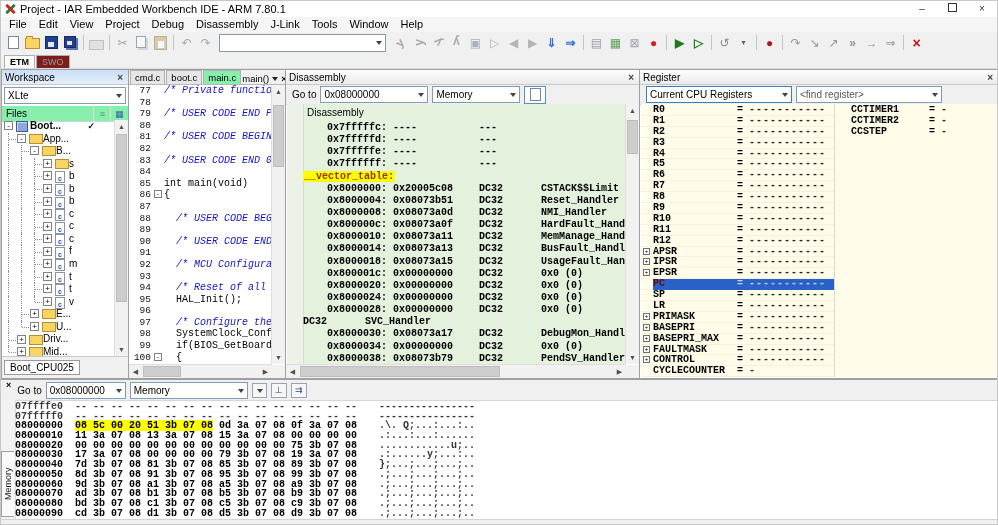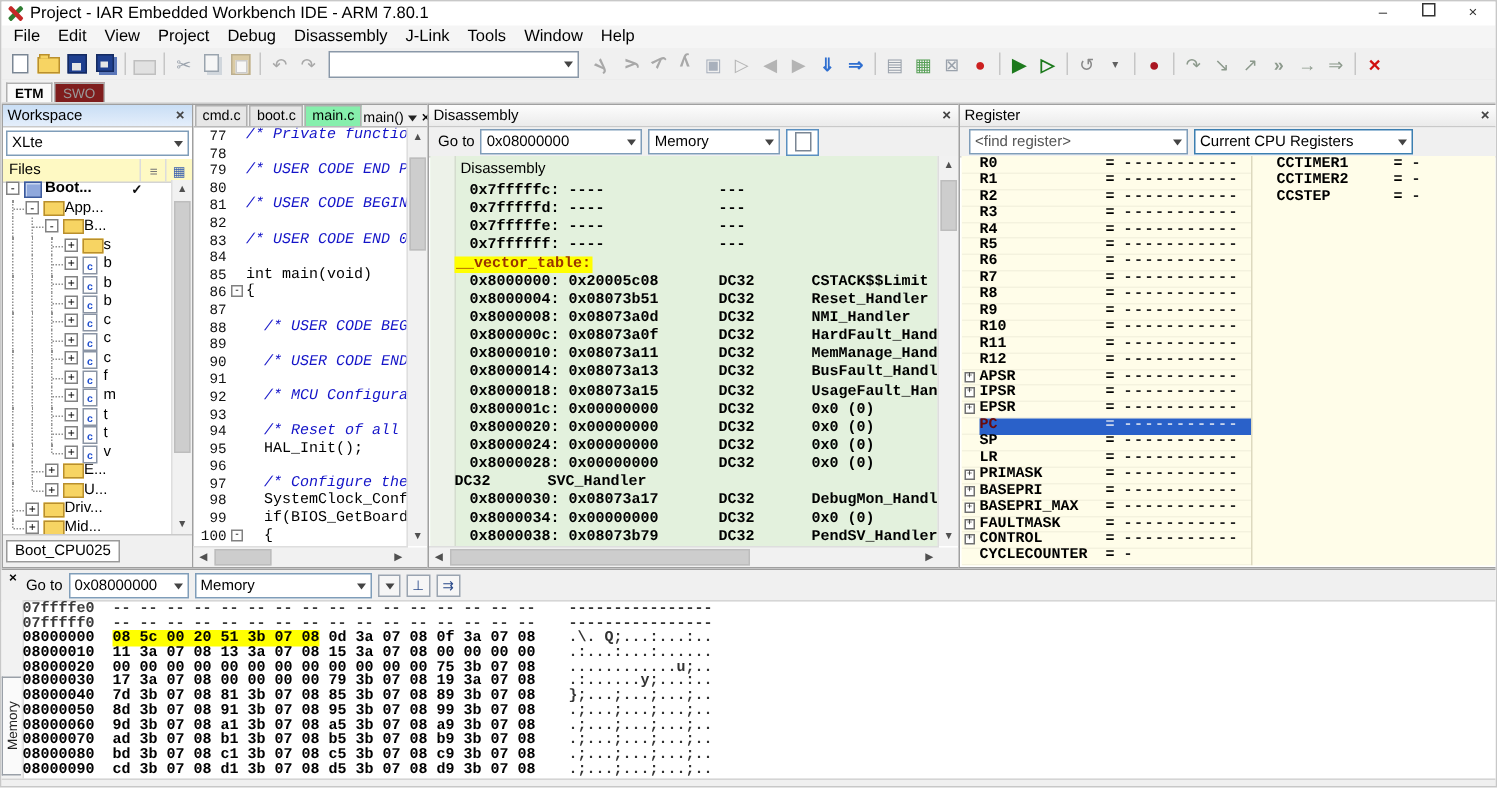--- a/index.html
+++ b/index.html
@@ -48,21 +48,21 @@
   #ed{left:127px;top:68px;width:158px;height:310px}
   #dis{left:284px;top:68px;width:355px;height:310px}
   #reg{left:638px;top:68px;width:360px;height:310px}
   .ptitle{height:14px;display:flex;align-items:center;padding:0 3px;background:linear-gradient(#fdfdfd,#ebebeb);border-bottom:1px solid #c9c9c9;font-size:10px}
   #ws .ptitle{background:linear-gradient(#c9def5,#e4eefb)}
   .pclose{margin-left:auto;font-weight:bold;font-size:10px;color:#444;padding:0 2px}
   .combo{height:17px;background:#fff;border:1px solid #7f9db9;display:flex;align-items:center;padding:0 3px;position:relative;font-size:10px;box-sizing:border-box}
   .cval{white-space:nowrap;overflow:hidden;padding-right:8px}
   
   #ws-combo{margin:2px}
-  .ws-files-hdr{height:15px;border-bottom:1px solid #d4d4d4;display:flex;align-items:center;padding-left:4px;font-size:10px;position:relative;background:#fef9c3}
+  .ws-files-hdr{height:15px;border-bottom:1px solid #d4d4d4;display:flex;align-items:center;padding-left:4px;font-size:10px;position:relative;background:#86efac}
   .hdr-cell{position:absolute;top:0;height:15px;width:17px;border-left:1px solid #dcdcdc;display:flex;align-items:center;justify-content:center;font-size:9px}
   #ws-tree{position:absolute;left:1px;width:112px;top:50px;bottom:22px;overflow:hidden;font-size:10px}
   .trow{position:relative;height:12.55px;line-height:12.55px}
   .tguide{position:absolute;top:0;bottom:0;width:0;border-left:1px dotted #909090}
   .telbow{position:absolute;top:0;height:100%;width:8px;border-left:1px dotted #909090}
   .telbow::after{content:"";position:absolute;left:0;top:50%;width:7px;border-top:1px dotted #909090}
   .telbow.last{height:50%}
   .telbow.last::after{top:100%}
   .texp{position:absolute;top:50%;margin-top:-5px;width:9px;height:9px;background:#fff;border:1px solid #828282;font:8px/8px "Liberation Sans",sans-serif;text-align:center;box-sizing:border-box;z-index:2}
   .t-ico{position:absolute;top:50%;margin-top:-5px;z-index:2}
@@ -101,21 +101,21 @@
   #ed-hsb{left:0;right:13px;bottom:0}
   
   .ptoolbar{height:19px;display:flex;align-items:center;gap:4px;padding-left:6px;background:#f0f0f0;border-bottom:1px solid #d6d6d6}
   .lbl10{font-size:10px}
   .dis-docbtn{width:20px;height:16px;border:1px solid #5a8fc0;background:#fff;display:flex;align-items:center;justify-content:center}
   #dis-body{position:absolute;left:1px;right:13px;top:34px;bottom:14px;background:#e3f1dd;overflow:hidden}
   .dis-margin{position:absolute;left:0;top:0;bottom:0;width:16px;background:#edf2e9;border-right:1px solid #d4dcce}
   .dis-hdr{margin-left:16px;padding:3px 0 1px 4px;font-size:10px}
   #dis-rows{position:absolute;left:16px;right:0;top:18px;bottom:0;font-family:"Liberation Mono",monospace;font-size:10px;font-weight:bold}
   .drow{height:12.15px;line-height:12.15px;display:flex;white-space:pre}
-  .da{width:176px;flex:none;padding-left:10px;box-sizing:border-box}
+  .da{width:176px;flex:none;padding-left:24px;box-sizing:border-box}
   .do{width:62px;flex:none}
   .ds{flex:1;overflow:hidden}
   .dlabel{height:12.15px;line-height:12.15px}
   .dlbl{background:#ffff00;color:#993300;padding:0 1px}
   #dis-vsb{right:0;top:34px;bottom:14px}
   #dis-hsb{left:0;right:13px;bottom:0}
   
   .combo-focus{border:1px solid #3c7fb1}
   .findreg .cval{color:#555}
   #reg-body{position:absolute;left:1px;right:1px;top:34px;bottom:1px;background:#fffde9;overflow:hidden;font-family:"Liberation Mono",monospace;font-size:10px;font-weight:bold}
@@ -525,26 +525,26 @@
     </div>
     <div class="corner"></div>
   </div>
 
   <div class="panel" id="reg">
     <div class="ptitle">
       <span>Register</span>
       <span class="pclose">×</span>
     </div>
     <div class="ptoolbar">
+      <div class="combo combo-focus" style="width:146px">
+        <span class="cval">Current CPU Registers</span>
+        <span class="chev"></span>
+      </div>
       <div class="combo findreg" style="width:146px">
         <span class="cval">&lt;find register&gt;</span>
-        <span class="chev"></span>
-      </div>
-      <div class="combo combo-focus" style="width:146px">
-        <span class="cval">Current CPU Registers</span>
         <span class="chev"></span>
       </div>
     </div>
     <div id="reg-body">
       <div class="reg-divider"></div>
       <div id="reg-left">
           <div class="rrow">
             <span class="rexp"></span>
             <span class="rline">
               <span class="rname">R0</span>

